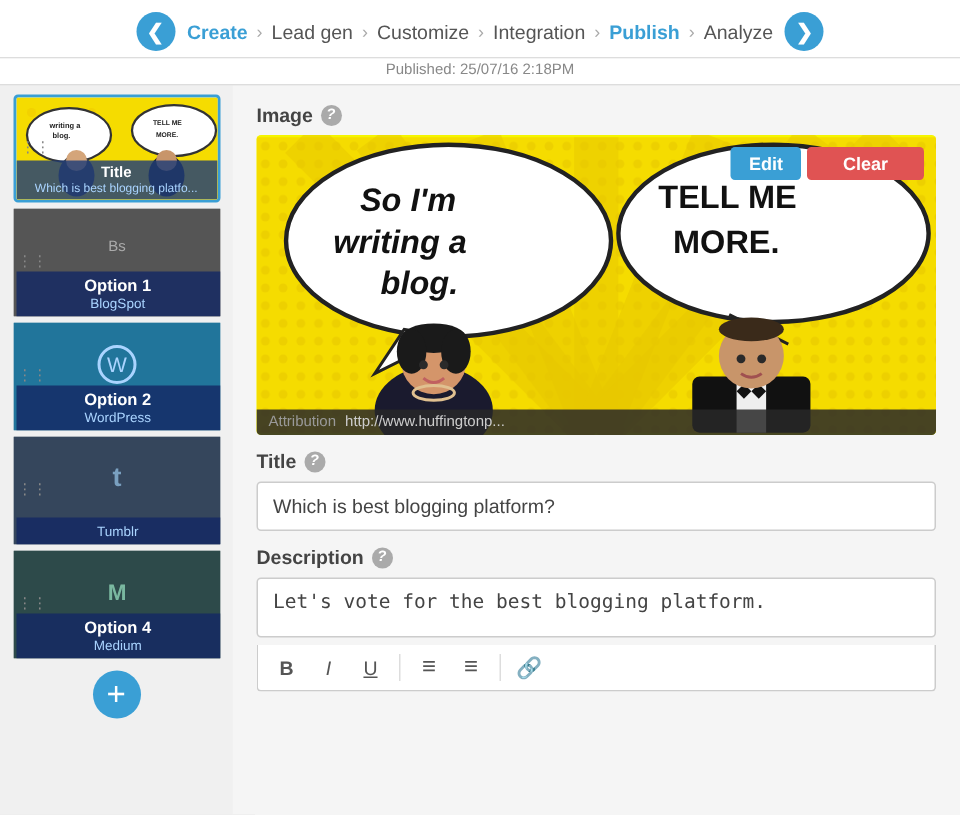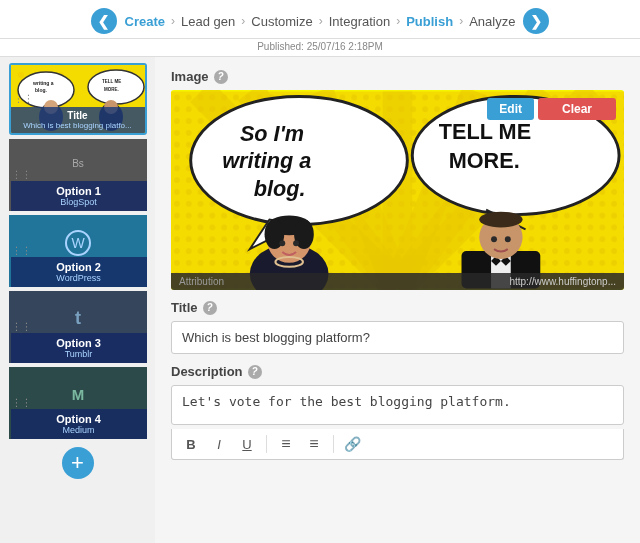--- a/index.html
+++ b/index.html
@@ -277,21 +277,20 @@
       bottom: 0;
       left: 0;
       right: 0;
       background: rgba(40,40,40,0.85);
       color: #ccc;
       font-size: 10px;
       padding: 3px 8px;
       display: flex;
       align-items: center;
       gap: 6px;
-      justify-content: space-between;
     }
     .attribution-label {
       color: #999;
     }
     .attribution-url {
       color: #ccc;
     }
 
     
     .title-section {
@@ -449,21 +448,20 @@
 
     <div class="slide-option">
       <div class="option-bg option-bg-3">
         <svg width="138" height="72" viewBox="0 0 138 72">
           <rect width="138" height="72" fill="#35465c"></rect>
           <text x="69" y="33" text-anchor="middle" font-size="18" fill="#7aa0c0" font-family="Arial" font-weight="bold">t</text>
         </svg>
       </div>
       <div class="drag-handle">⋮⋮</div>
       <div class="option-overlay">
-        <div class="option-title">Option 3</div>
         <div class="option-subtitle">Tumblr</div>
       </div>
     </div>
 
     <div class="slide-option">
       <div class="option-bg option-bg-4">
         <svg width="138" height="72" viewBox="0 0 138 72">
           <rect width="138" height="72" fill="#2d4a4a"></rect>
           <text x="69" y="33" text-anchor="middle" font-size="15" fill="#7ab8a0" font-family="Arial" font-weight="bold">M</text>
         </svg>

